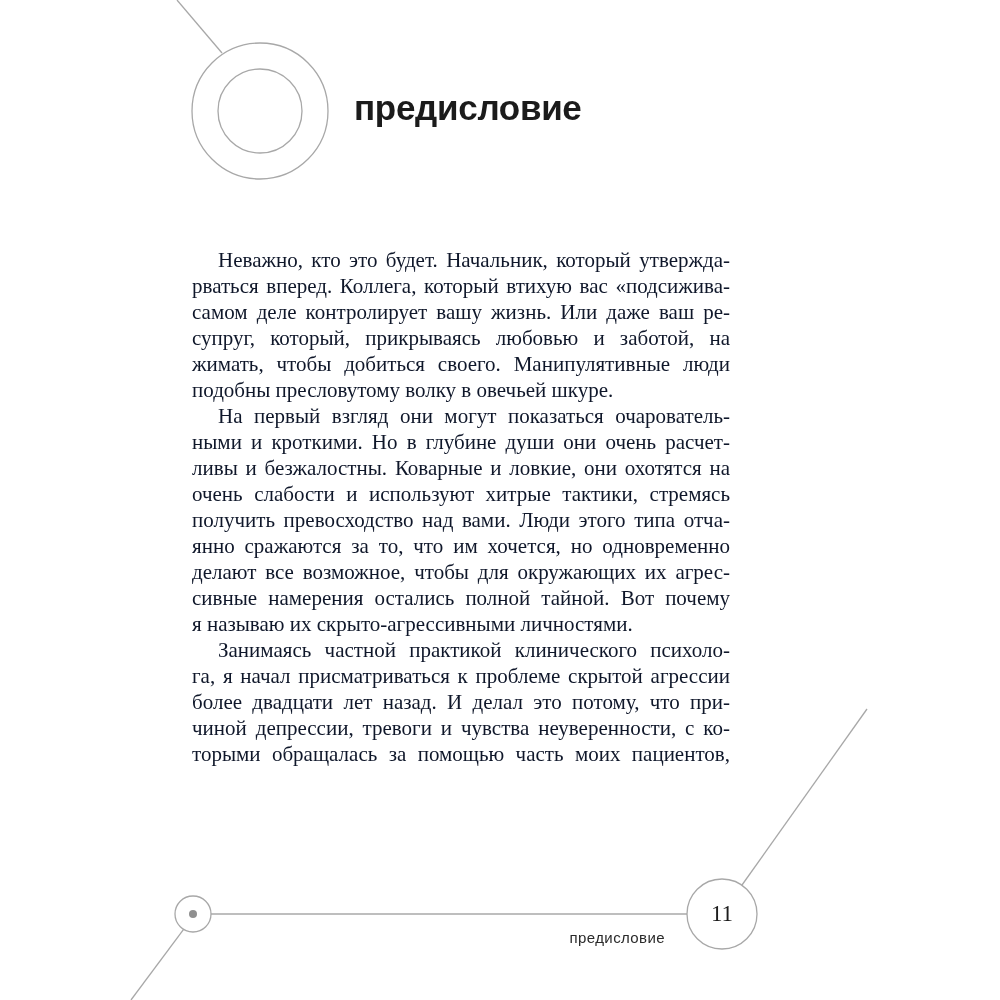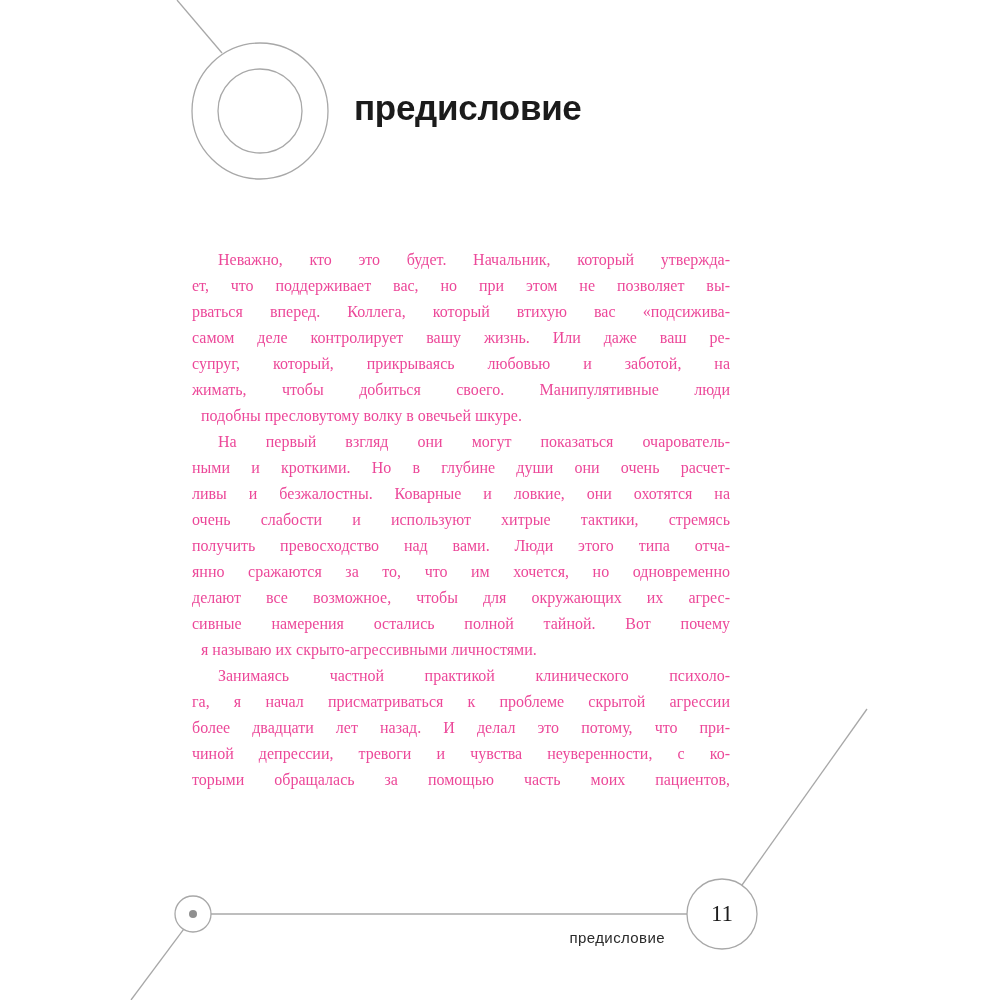--- a/index.html
+++ b/index.html
@@ -34,31 +34,31 @@
     color: #1b1b1b;
     line-height: 35px;
     white-space: nowrap;
   }
   .body-text {
     position: absolute;
     left: 192px;
     top: 247px;
     width: 538px;
     font-family: "Liberation Serif", serif;
-    font-size: 16px;
+    font-size: 21px;
     line-height: 26px;
-    color: #ec4899;
+    color: #0f172a;
   }
   .jline {
     height: 26px;
     text-align: justify;
     text-align-last: justify;
     white-space: normal;
   }
-  .lastline { text-align-last: left; margin-left: 9px; }
+  .lastline { text-align-last: left; }
   .firstline { text-indent: 26px; }
   .page-number {
     position: absolute;
     left: 687px;
     top: 879px;
     width: 70px;
     height: 70px;
     display: flex;
     align-items: center;
     justify-content: center;
@@ -96,21 +96,20 @@
     <line x1="183.6" y1="929.3" x2="131" y2="1000" stroke="#a8a8a8" stroke-width="1.3"></line>
     <circle cx="722" cy="914" r="35" fill="#ffffff" stroke="#a8a8a8" stroke-width="1.3"></circle>
     <line x1="742" y1="885" x2="867" y2="709" stroke="#a8a8a8" stroke-width="1.3"></line>
   </svg>
 
   <div class="chapter-title">предисловие</div>
 
   <div class="body-text">
       <div>
         <div class="jline firstline">Неважно, кто это будет. Начальник, который утвержда-</div>
-        <div class="jline">ет, что поддерживает вас, но при этом не позволяет вы-</div>
         <div class="jline">рваться вперед. Коллега, который втихую вас «подсижива-</div>
         <div class="jline">самом деле контролирует вашу жизнь. Или даже ваш ре-</div>
         <div class="jline">супруг, который, прикрываясь любовью и заботой, на</div>
         <div class="jline">жимать, чтобы добиться своего. Манипулятивные люди</div>
         <div class="jline lastline">подобны пресловутому волку в овечьей шкуре.</div>
       </div>
       <div>
         <div class="jline firstline">На первый взгляд они могут показаться очарователь-</div>
         <div class="jline">ными и кроткими. Но в глубине души они очень расчет-</div>
         <div class="jline">ливы и безжалостны. Коварные и ловкие, они охотятся на</div>

